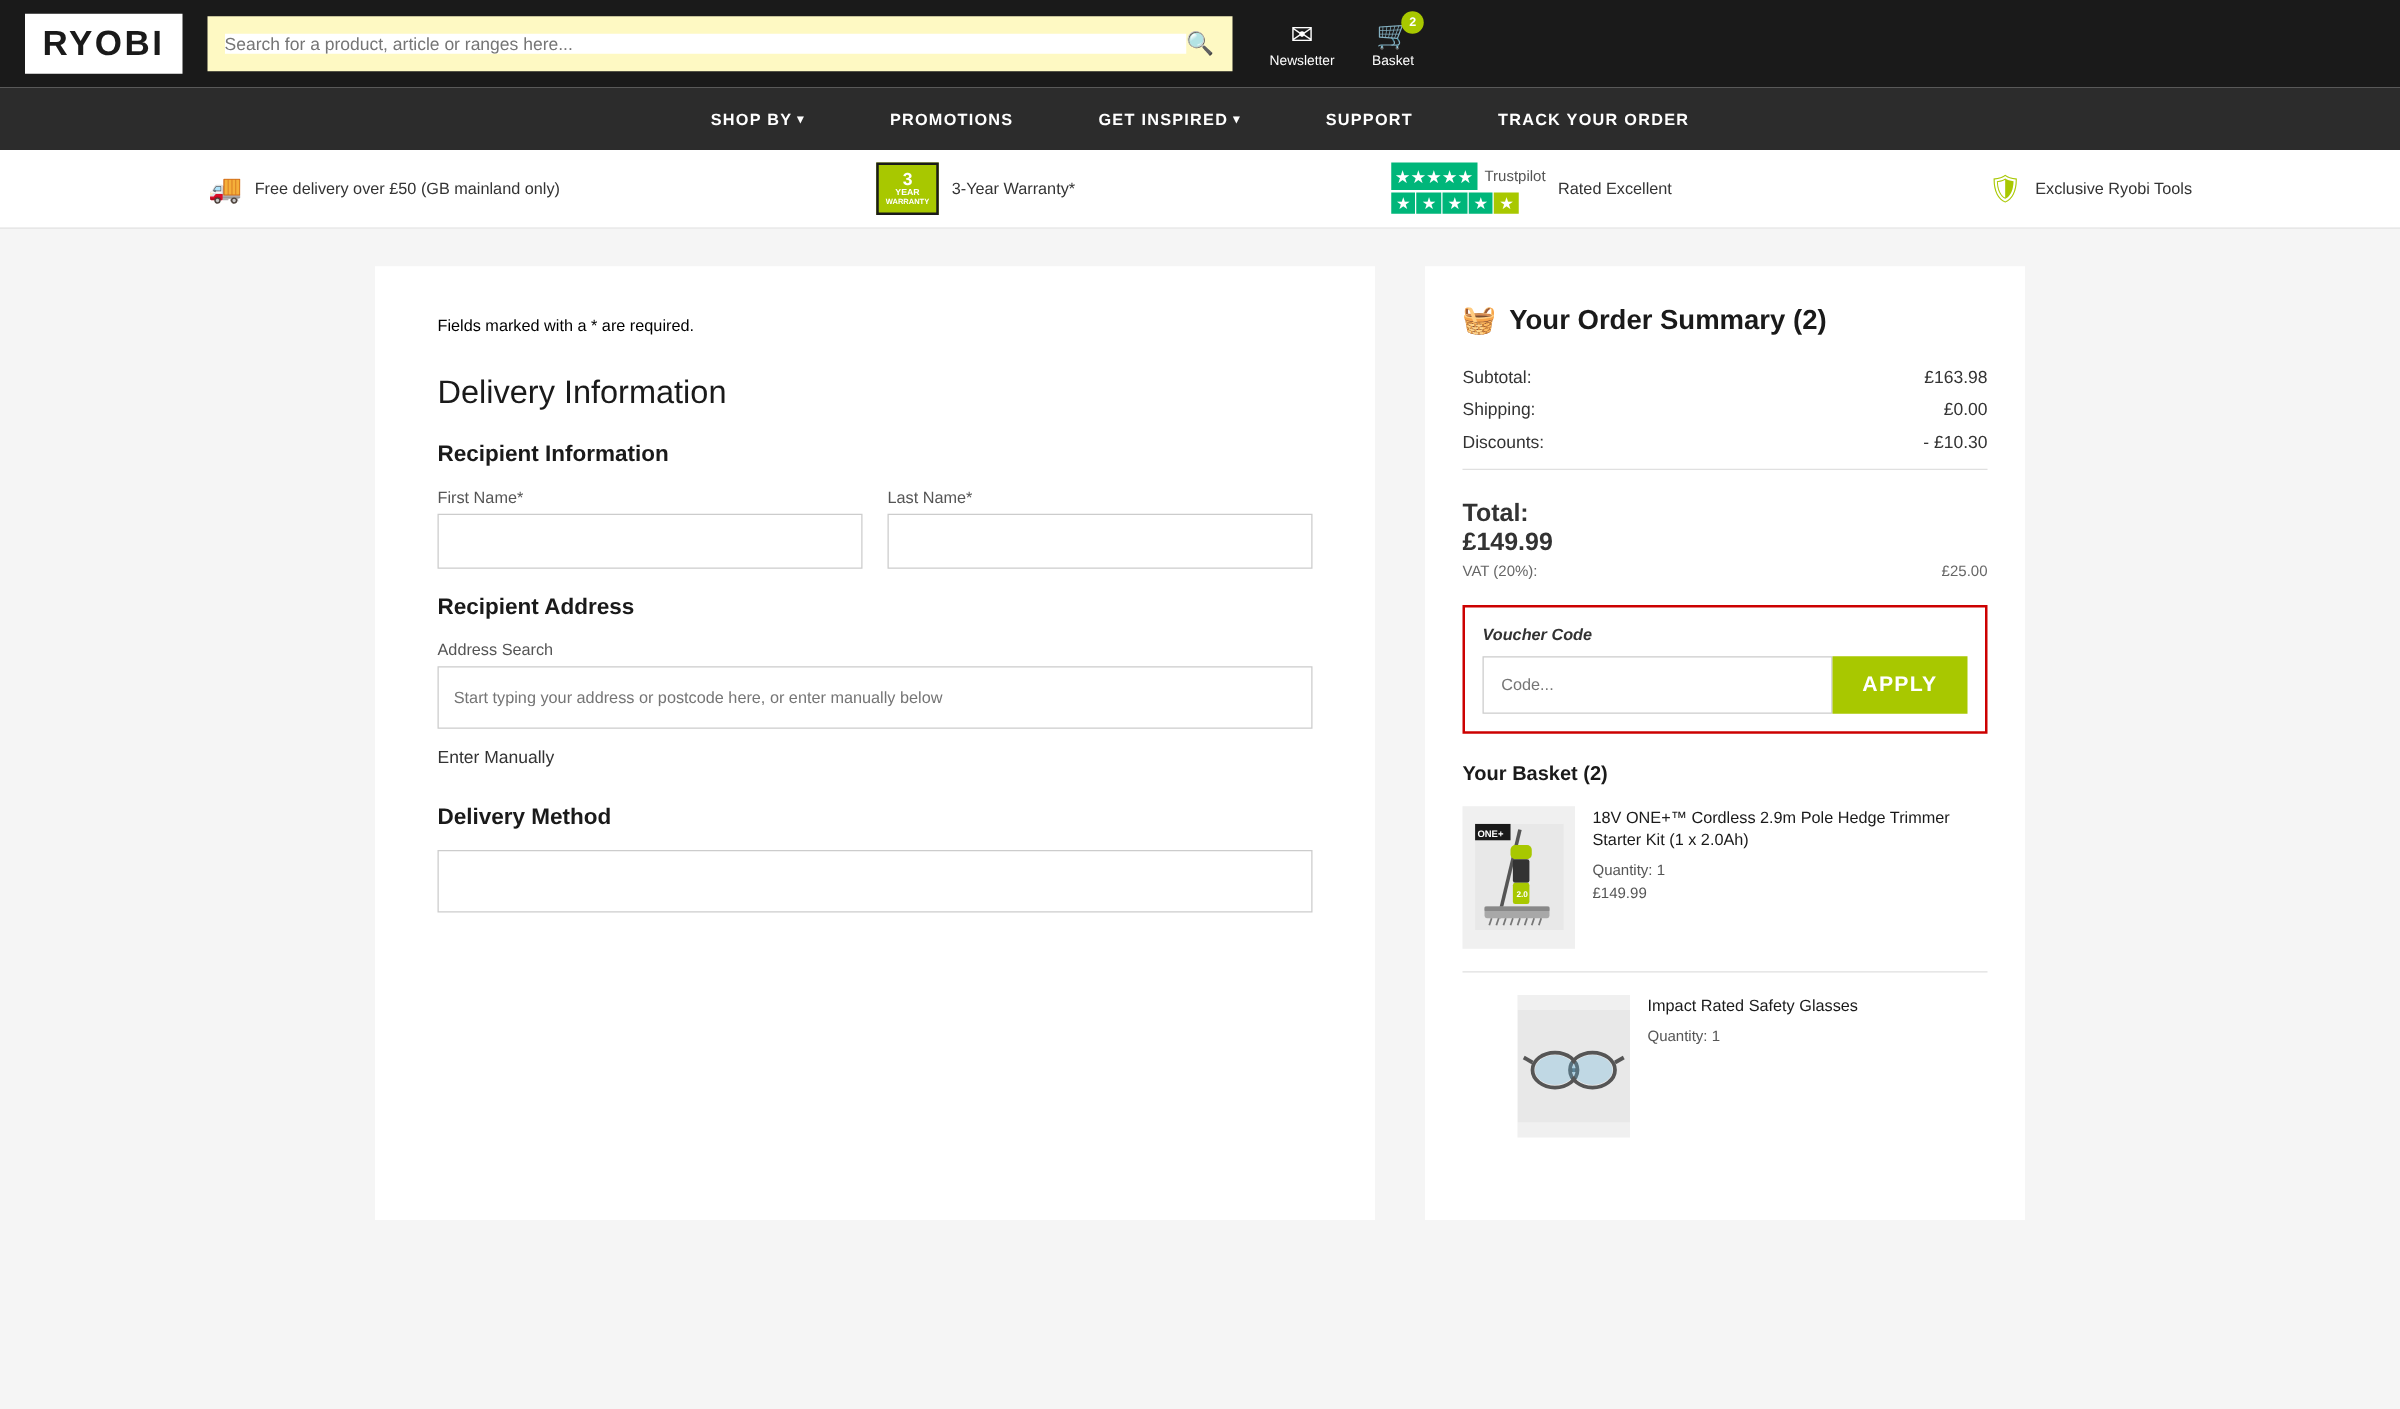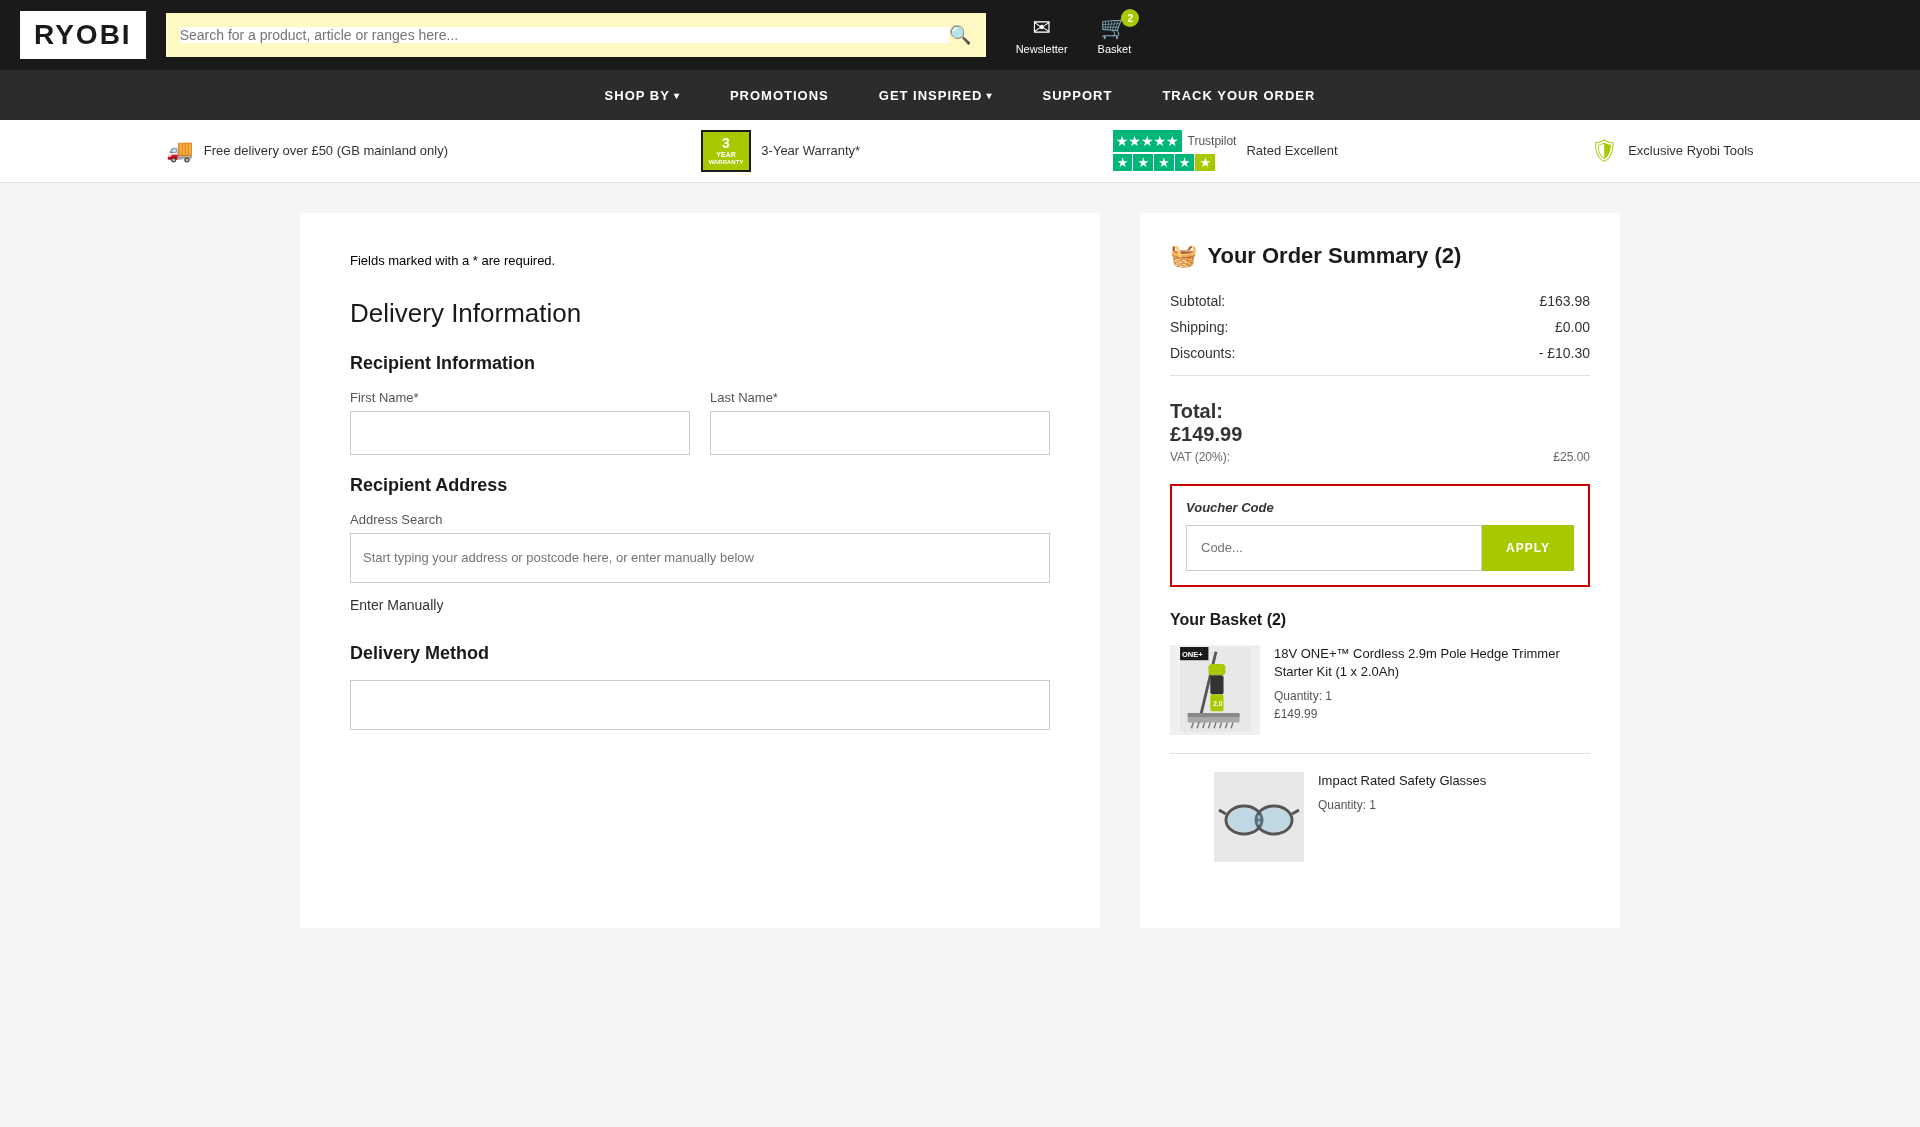--- a/index.html
+++ b/index.html
@@ -86,21 +86,21 @@
       font-weight: bold;
     }
 
     
     .nav-bar {
       background: #2c2c2c;
       display: flex;
       align-items: center;
       justify-content: center;
       height: 50px;
-      gap: 50px;
+      gap: 68px;
     }
     .nav-item {
       color: #fff;
       font-size: 13px;
       font-weight: 700;
       letter-spacing: 1px;
       cursor: pointer;
       text-transform: uppercase;
       display: flex;
       align-items: center;
@@ -299,21 +299,21 @@
       font-size: 13px;
       color: #888;
       outline: none;
       height: 46px;
     }
     .apply-btn {
       background: #a8c800;
       color: #fff;
       border: none;
       padding: 0 24px;
-      font-size: 12px;
+      font-size: 17px;
       font-weight: 700;
       letter-spacing: 1px;
       cursor: pointer;
       height: 46px;
     }
 
     
     .basket-section-title {
       font-size: 16px;
       font-weight: 700;
@@ -322,21 +322,21 @@
     }
     .basket-item {
       display: flex;
       gap: 14px;
       margin-bottom: 18px;
       padding-bottom: 18px;
       border-bottom: 1px solid #e0e0e0;
     }
     .basket-item-image {
       width: 90px;
-      height: 90px;
+      height: 114px;
       background: #f0f0f0;
       display: flex;
       align-items: center;
       justify-content: center;
       flex-shrink: 0;
       overflow: hidden;
     }
     .basket-item-info {
       flex: 1;
     }

